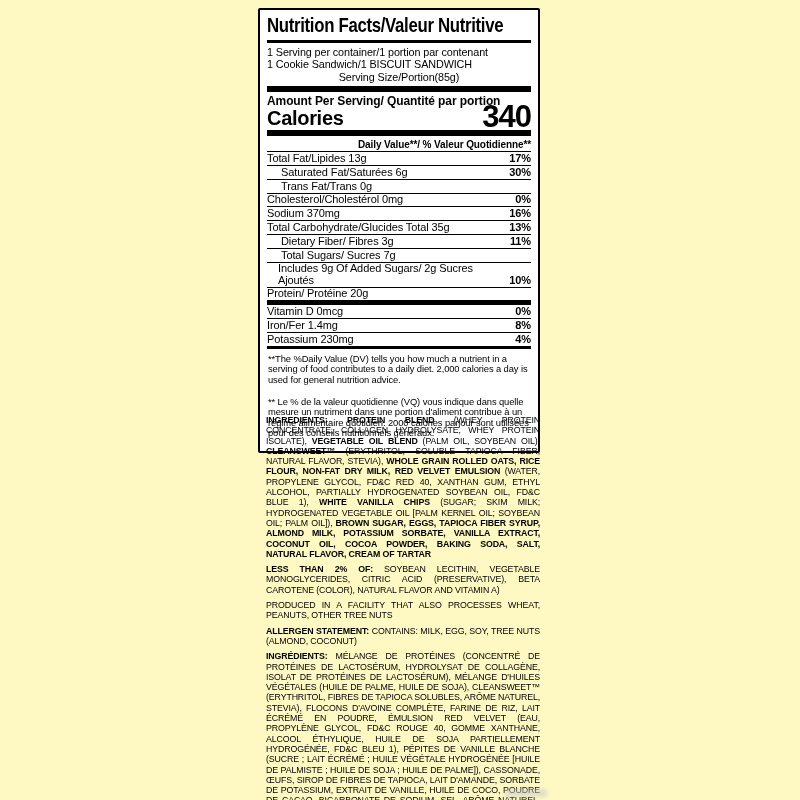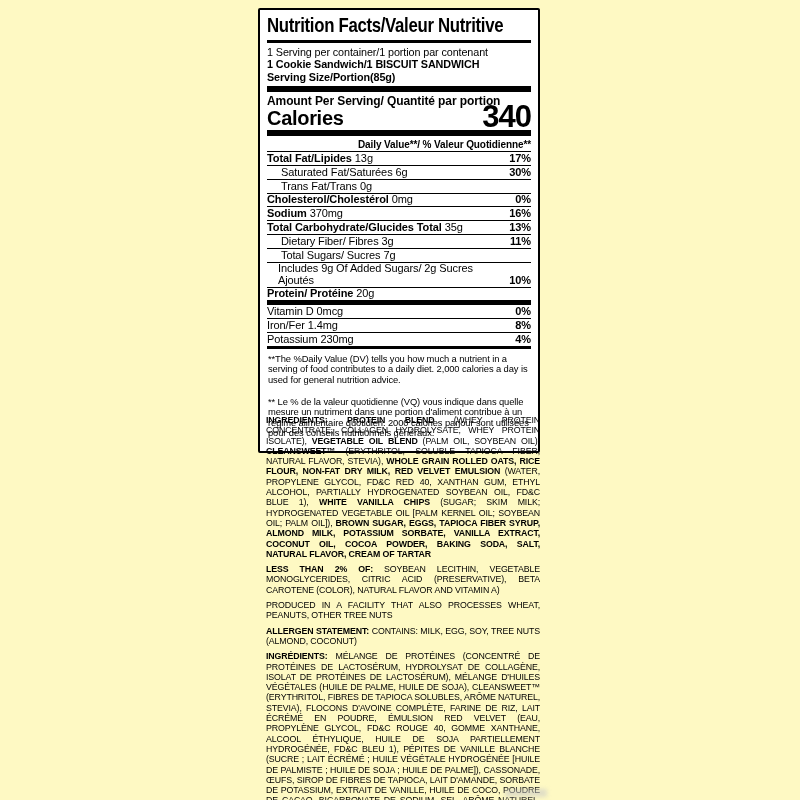--- a/index.html
+++ b/index.html
@@ -11,22 +11,22 @@
     position:absolute; left:258px; top:8px; width:282px;
     border:2px solid #000; border-radius:2px; background:#fff;
     padding:0 7px;
   }
   .nf-title{ border-bottom:3px solid #000; padding:3px 0 3px; }
   .nf-title span{
     display:inline-block; font-weight:bold; font-size:21px; white-space:nowrap;
     letter-spacing:-0.4px; transform:scaleX(0.80); transform-origin:left center;
   }
   .serving{ padding:3px 0 3px; font-size:10.8px; line-height:12.4px; letter-spacing:-0.1px; }
-  .b{ font-weight:bold; }
-  .flexrow{ display:flex; justify-content:flex-start; }
+  .b{ font-weight:normal; }
+  .flexrow{ display:flex; justify-content:center; }
   .bar{ background:#000; margin:0 -0px; }
   .h6{ height:6px; } .h5{ height:5px; } .h3{ height:3px; }
 
   .cal{ position:relative; padding:2px 0 2px; }
   .aps{ font-size:12px; letter-spacing:-0.1px;font-weight:bold; }
   .calword{ display:block; font-size:20px; font-weight:bold; letter-spacing:-0.3px; line-height:20px; }
   .calval{ position:absolute; right:0; bottom:1px; font-size:31px; font-weight:bold; line-height:25px; letter-spacing:-1px; }
 
   .dvh{ font-size:10px; font-weight:bold; text-align:right; padding:2.5px 0 1.5px; border-bottom:1px solid #000; letter-spacing:-0.1px; }
 

